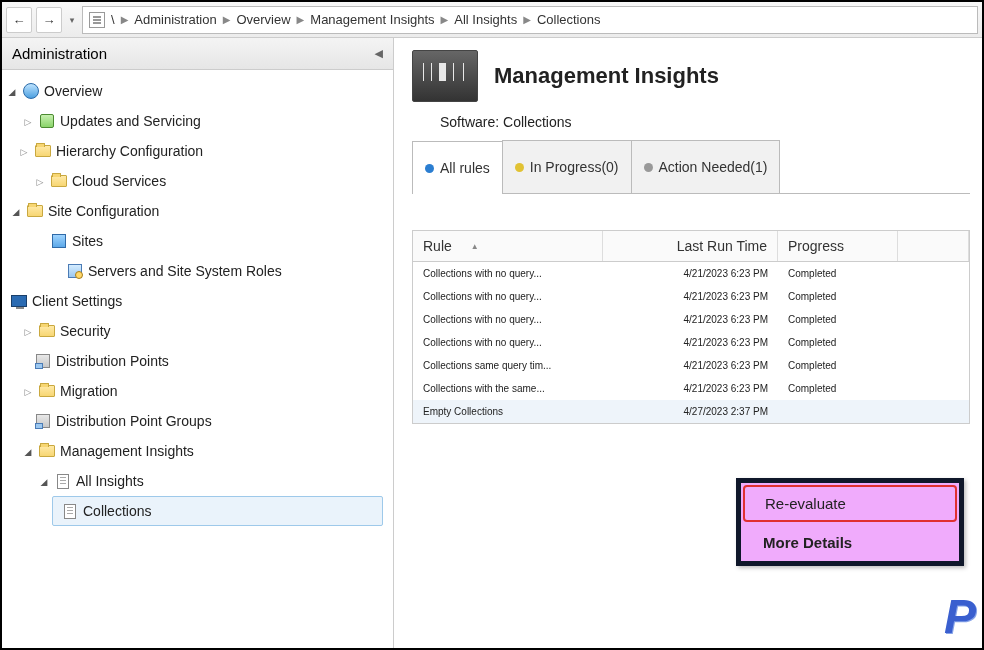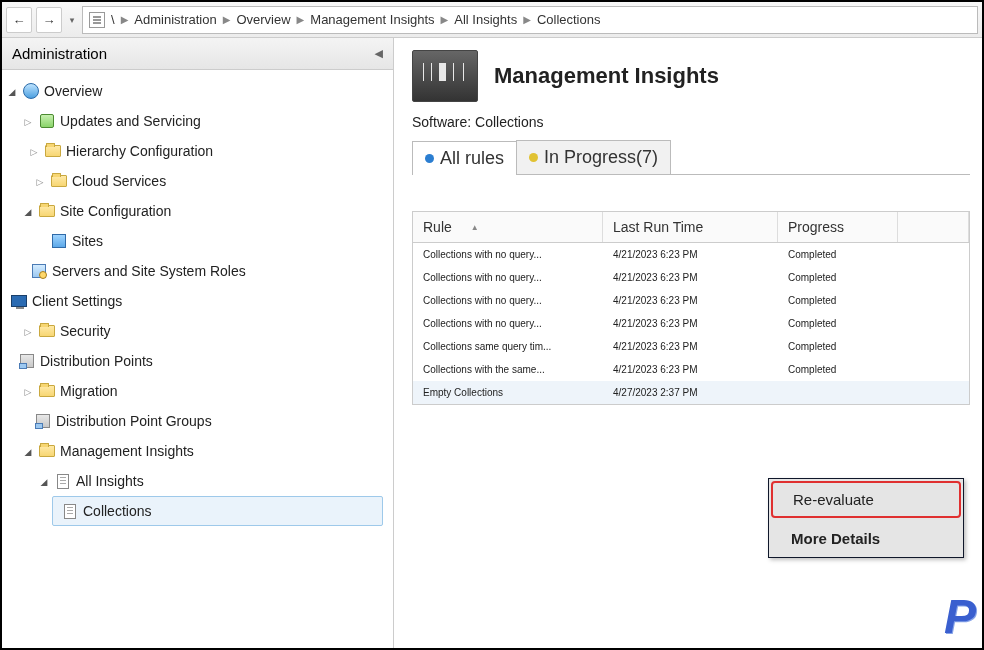--- a/index.html
+++ b/index.html
@@ -35,41 +35,41 @@
 .doc::after { content: ""; position: absolute; top: 2px; left: 2px; right: 2px; height: 1px; background: #aaa; box-shadow: 0 3px 0 #aaa, 0 6px 0 #aaa; }
 .glob { width: 16px; height: 16px; border-radius: 50%; background: linear-gradient(#bde3ff,#4da0e0); border: 1px solid #2a6aa8; }
 .upd { width: 14px; height: 14px; background: linear-gradient(#c7f0b0,#8ad46a); border: 1px solid #4a8a30; border-radius: 2px; }
 .content { flex: 1; padding: 12px 12px 12px 18px; overflow: hidden; position: relative; }
 .hdr { display: flex; align-items: center; gap: 16px; margin-bottom: 12px; }
 .hdr-ic { width: 66px; height: 52px; background: linear-gradient(#666,#333); border: 1px solid #444; position: relative; border-radius: 2px; }
 .hdr-ic::after { content: ""; position: absolute; left: 6px; right: 6px; top: 12px; height: 18px; background:
   linear-gradient(90deg, transparent 0 4px, #e8e8e8 4px 5px, transparent 5px 12px, #e8e8e8 12px 13px, transparent 13px 20px, #e8e8e8 20px 27px, transparent 27px 34px, #e8e8e8 34px 35px, transparent 35px 44px, #e8e8e8 44px 45px, transparent 45px);
 }
 .hdr h1 { font-size: 22px; font-weight: 600; color: #222; }
-.sw { font-size: 14px; color: #222; margin-bottom: 10px; }
+.sw { font-size: 14px; color: #222; margin-bottom: 10px; margin-left: 28px; }
 .tabs { display: flex; border-bottom: 1px solid #bbb; }
-.tab { display: flex; align-items: center; gap: 6px; padding: 6px 12px; font-size: 18px; background: #f1f1f1; border: 1px solid #bbb; border-bottom: none; margin-right: -1px; color: #333; }
+.tab { display: flex; align-items: center; gap: 6px; padding: 18px 12px; font-size: 14px; background: #f1f1f1; border: 1px solid #bbb; border-bottom: none; margin-right: -1px; color: #333; }
 .tab.active { background: #fff; position: relative; top: 1px; }
 .dot { width: 9px; height: 9px; border-radius: 50%; }
 .dot.blue { background: #2b7ed1; }
 .dot.green { background: #5fb32f; }
 .dot.yellow { background: #e1c233; }
 .dot.gray { background: #999; }
 .grid { margin-top: 36px; border: 1px solid #ccc; }
 .ghead { display: flex; background: #fafafa; border-bottom: 1px solid #ccc; font-size: 14px; color: #333; }
 .ghead > div { padding: 7px 10px; border-right: 1px solid #ddd; }
 .col-rule { width: 190px; display: flex; align-items: center; gap: 19px; }
-.col-time { width: 175px; }
+.col-time { width: 175px; text-align: right; }
 .col-prog { width: 120px; }
 .col-last { flex: 1; }
 .sorter { font-size: 8px; color: #888; }
 .grow { display: flex; font-size: 10px; color: #222; padding: 4px 0; }
 .grow > div { padding: 2px 10px; white-space: nowrap; overflow: hidden; text-overflow: ellipsis; }
 .grow.selrow { background: #eef4fa; }
-.ctxmenu { position: absolute; right: 18px; top: 440px; width: 196px; background: #e5e5e5; border: 1px solid #0f172a; box-shadow: 2px 2px 4px rgba(0,0,0,0.25); }
+.ctxmenu { position: absolute; right: 18px; top: 440px; width: 228px; background: #f0abfc; border: 5px solid #0f172a; box-shadow: 2px 2px 4px rgba(0,0,0,0.25); }
 .ctxmenu .mi { padding: 10px 22px; font-size: 15px; color: #222; }
 .ctxmenu .mi.hl { border: 2px solid #e03030; border-radius: 4px; margin: 2px; padding: 8px 20px; }
 .ctxmenu .mi.bold { font-weight: 700; }
 .prereq { margin-top: 90px; border: 1px solid #ccc; padding: 10px 12px; }
 .prereq h2 { font-size: 16px; font-weight: 700; color: #222; }
 .logo { position: absolute; right: 6px; bottom: 4px; font-size: 48px; font-weight: 800; color: #3a5fcf; font-style: italic; text-shadow: 1px 1px 0 #88a4e8; pointer-events: none; }
 </style>
 </head>
 <body>
 
@@ -108,67 +108,67 @@
           </span>
         <span>Overview</span>
       </div>
       <div class="node" style="padding-left:20px">
         <span class="tw closed"></span>
         <span class="ic">
             <span class="upd"></span>
           </span>
         <span>Updates and Servicing</span>
       </div>
-      <div class="node" style="padding-left:26px">
+      <div class="node" style="padding-left:16px">
         <span class="tw closed"></span>
         <span class="ic">
             <span class="fold"></span>
           </span>
         <span>Hierarchy Configuration</span>
       </div>
       <div class="node" style="padding-left:32px">
         <span class="tw closed"></span>
         <span class="ic">
             <span class="fold"></span>
           </span>
         <span>Cloud Services</span>
       </div>
+      <div class="node" style="padding-left:8px">
+        <span class="tw open"></span>
+        <span class="ic">
+            <span class="fold"></span>
+          </span>
+        <span>Site Configuration</span>
+      </div>
+      <div class="node" style="padding-left:48px">
+        <span class="ic">
+            <span class="site"></span>
+          </span>
+        <span>Sites</span>
+      </div>
+      <div class="node" style="padding-left:64px">
+        <span class="ic">
+            <span class="srv"></span>
+          </span>
+        <span>Servers and Site System Roles</span>
+      </div>
+      <div class="node" style="">
+        <span class="ic">
+            <span class="mon"></span>
+          </span>
+        <span>Client Settings</span>
+      </div>
       <div class="node" style="padding-left:20px">
-        <span class="tw open"></span>
-        <span class="ic">
-            <span class="fold"></span>
-          </span>
-        <span>Site Configuration</span>
-      </div>
-      <div class="node" style="padding-left:48px">
-        <span class="ic">
-            <span class="site"></span>
-          </span>
-        <span>Sites</span>
-      </div>
-      <div class="node" style="padding-left:28px">
-        <span class="ic">
-            <span class="srv"></span>
-          </span>
-        <span>Servers and Site System Roles</span>
-      </div>
-      <div class="node" style="">
-        <span class="ic">
-            <span class="mon"></span>
-          </span>
-        <span>Client Settings</span>
-      </div>
-      <div class="node" style="padding-left:20px">
         <span class="tw closed"></span>
         <span class="ic">
             <span class="fold"></span>
           </span>
         <span>Security</span>
       </div>
-      <div class="node" style="padding-left:16px">
+      <div class="node" style="padding-left:32px">
         <span class="ic">
             <span class="dp"></span>
           </span>
         <span>Distribution Points</span>
       </div>
       <div class="node" style="padding-left:20px">
         <span class="tw closed"></span>
         <span class="ic">
             <span class="fold"></span>
           </span>
@@ -212,21 +212,25 @@
       <span>Software:</span>
       <span>Collections</span>
     </div>
     <div class="tabs">
       <div class="tab active">
         <span class="dot blue"></span>
         <span>All rules</span>
       </div>
       <div class="tab">
         <span class="dot yellow"></span>
-        <span>In Progress(7)</span>
+        <span>In Progress(0)</span>
+      </div>
+      <div class="tab">
+        <span class="dot gray"></span>
+        <span>Action Needed(1)</span>
       </div>
     </div>
 
     <div class="grid">
       <div class="ghead">
         <div class="col-rule">
           <span>Rule</span>
           <span class="sorter">▲</span>
         </div>
         <div class="col-time">

